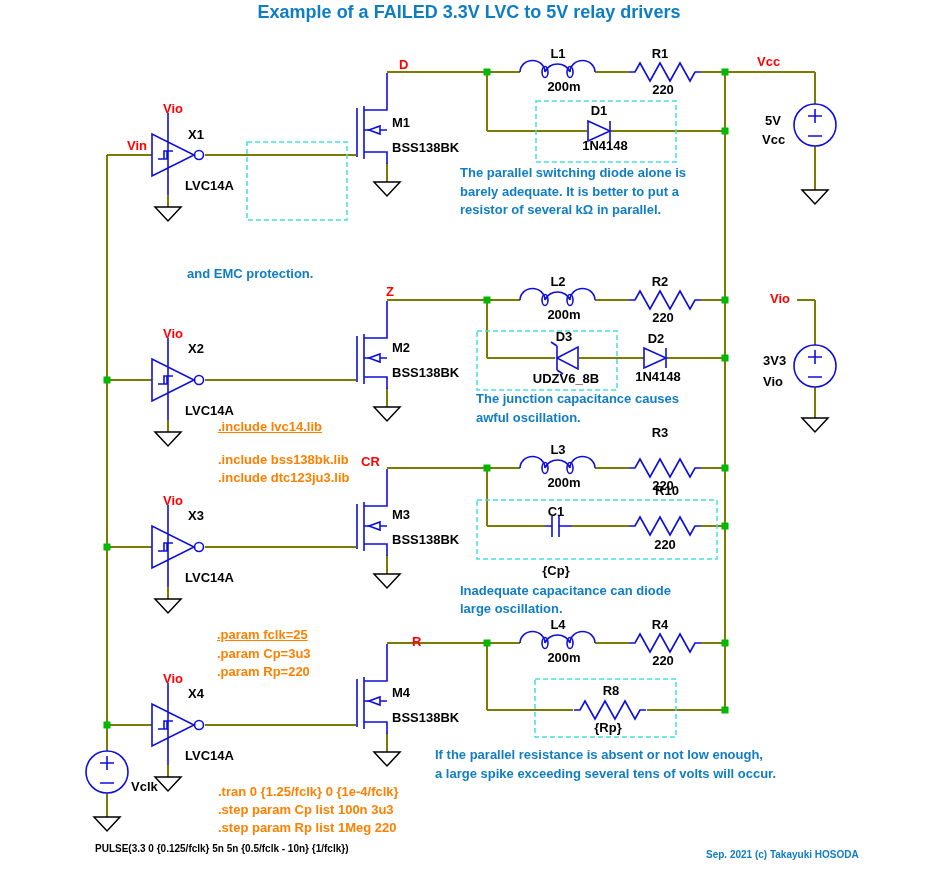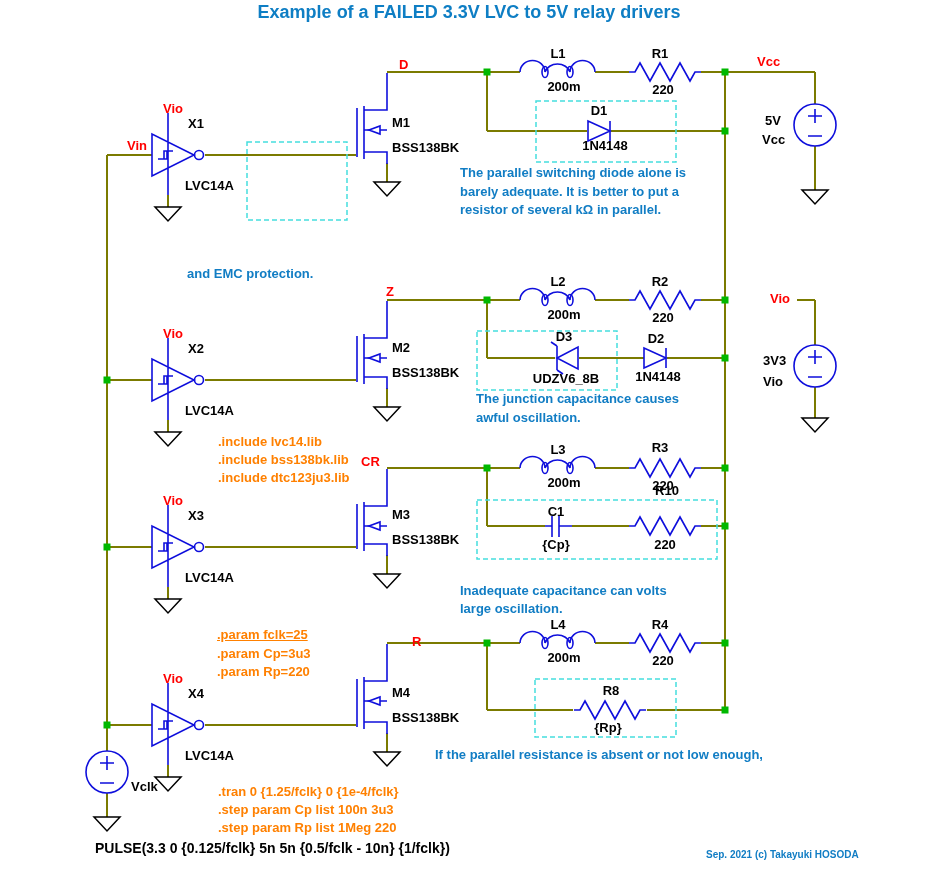--- a/index.html
+++ b/index.html
@@ -7,21 +7,21 @@
           font-family:"Liberation Sans",sans-serif;}
   #schem{position:absolute;left:0;top:0;}
   .lbl{position:absolute;font:bold 13px "Liberation Sans",sans-serif;color:#000;
        white-space:nowrap;line-height:13px;}
   .c{transform:translateX(-50%);}
   .red{color:#ff0000;}
   .note{color:#117dc4;}
   .orange{color:#ff8000;}
   .title{font-size:18px;color:#0e7ec4;}
   .tiny{font-size:10px;color:#117dc4;}
-  .pulse{font-size:14px;}
+  .pulse{font-size:10px;}
 </style>
 </head>
 <body>
 
 <div id="canvas">
 
 <svg id="schem" width="938" height="870" viewBox="0 0 938 870">
 
   <g stroke="#7b7b00" stroke-width="2" fill="none">
     <path d="M107 155 H152 M107 155 V751 M107 380 H152 M107 547 H152 M107 725 H152 M107 793 V817"></path>
@@ -174,21 +174,21 @@
 
 <div class="lbl red" style="left:127px;top:139px;">Vin</div>
 <div class="lbl red" style="left:399px;top:58px;">D</div>
 <div class="lbl red" style="left:386px;top:285px;">Z</div>
 <div class="lbl red" style="left:361px;top:455px;">CR</div>
 <div class="lbl red" style="left:412px;top:635px;">R</div>
 <div class="lbl red" style="left:757px;top:55px;">Vcc</div>
 <div class="lbl red" style="left:770px;top:292px;">Vio</div>
 
 <div class="lbl red" style="left:163px;top:102px;">Vio</div>
-<div class="lbl" style="left:188px;top:117px;">X1</div>
+<div class="lbl" style="left:188px;top:128px;">X1</div>
 <div class="lbl" style="left:185px;top:179px;">LVC14A</div>
 <div class="lbl red" style="left:163px;top:327px;">Vio</div>
 <div class="lbl" style="left:188px;top:342px;">X2</div>
 <div class="lbl" style="left:185px;top:404px;">LVC14A</div>
 <div class="lbl red" style="left:163px;top:494px;">Vio</div>
 <div class="lbl" style="left:188px;top:509px;">X3</div>
 <div class="lbl" style="left:185px;top:571px;">LVC14A</div>
 <div class="lbl red" style="left:163px;top:672px;">Vio</div>
 <div class="lbl" style="left:188px;top:687px;">X4</div>
 <div class="lbl" style="left:185px;top:749px;">LVC14A</div>
@@ -205,57 +205,58 @@
 <div class="lbl c" style="left:558px;top:47px;">L1</div>
 <div class="lbl c" style="left:564px;top:80px;">200m</div>
 <div class="lbl c" style="left:660px;top:47px;">R1</div>
 <div class="lbl c" style="left:663px;top:83px;">220</div>
 <div class="lbl c" style="left:558px;top:275px;">L2</div>
 <div class="lbl c" style="left:564px;top:308px;">200m</div>
 <div class="lbl c" style="left:660px;top:275px;">R2</div>
 <div class="lbl c" style="left:663px;top:311px;">220</div>
 <div class="lbl c" style="left:558px;top:443px;">L3</div>
 <div class="lbl c" style="left:564px;top:476px;">200m</div>
-<div class="lbl c" style="left:660px;top:441px;">R3</div>
+<div class="lbl c" style="left:660px;top:426px;">R3</div>
 <div class="lbl c" style="left:663px;top:479px;">220</div>
 <div class="lbl c" style="left:558px;top:618px;">L4</div>
 <div class="lbl c" style="left:564px;top:651px;">200m</div>
 <div class="lbl c" style="left:660px;top:618px;">R4</div>
 <div class="lbl c" style="left:663px;top:654px;">220</div>
 
 <div class="lbl c" style="left:599px;top:104px;">D1</div>
 <div class="lbl c" style="left:605px;top:139px;">1N4148</div>
 <div class="lbl c" style="left:564px;top:330px;">D3</div>
 <div class="lbl c" style="left:566px;top:372px;">UDZV6_8B</div>
 <div class="lbl c" style="left:656px;top:332px;">D2</div>
 <div class="lbl c" style="left:658px;top:370px;">1N4148</div>
 <div class="lbl c" style="left:556px;top:505px;">C1</div>
-<div class="lbl c" style="left:556px;top:538px;">{Cp}</div>
+<div class="lbl c" style="left:556px;top:564px;">{Cp}</div>
 <div class="lbl c" style="left:667px;top:484px;">R10</div>
 <div class="lbl c" style="left:665px;top:538px;">220</div>
 <div class="lbl c" style="left:611px;top:684px;">R8</div>
 <div class="lbl c" style="left:608px;top:721px;">{Rp}</div>
 
 <div class="lbl" style="left:765px;top:114px;">5V</div>
 <div class="lbl" style="left:762px;top:133px;">Vcc</div>
 <div class="lbl" style="left:763px;top:354px;">3V3</div>
 <div class="lbl" style="left:763px;top:375px;">Vio</div>
 <div class="lbl" style="left:131px;top:780px;">Vclk</div>
 
 <div class="lbl note" style="left:460px;top:166px;">The parallel switching diode alone is</div>
 <div class="lbl note" style="left:460px;top:185px;">barely adequate. It is better to put a</div>
 <div class="lbl note" style="left:460px;top:203px;">resistor of several kΩ in parallel.</div>
 <div class="lbl note" style="left:187px;top:267px;">and EMC protection.</div>
 <div class="lbl note" style="left:476px;top:392px;">The junction capacitance causes</div>
 <div class="lbl note" style="left:476px;top:411px;">awful oscillation.</div>
-<div class="lbl note" style="left:460px;top:584px;">Inadequate capacitance can volts</div>
+<div class="lbl note" style="left:460px;top:584px;">Inadequate capacitance can diode</div>
 <div class="lbl note" style="left:460px;top:602px;">large oscillation.</div>
 <div class="lbl note" style="left:435px;top:748px;">If the parallel resistance is absent or not low enough,</div>
-
-<div class="lbl orange" style="left:218px;top:435px;">.include lvc14.lib</div>
+<div class="lbl note" style="left:435px;top:767px;">a large spike exceeding several tens of volts will occur.</div>
+
+<div class="lbl orange" style="left:218px;top:420px;text-decoration:underline;">.include lvc14.lib</div>
 <div class="lbl orange" style="left:218px;top:453px;">.include bss138bk.lib</div>
 <div class="lbl orange" style="left:218px;top:471px;">.include dtc123ju3.lib</div>
 <div class="lbl orange" style="left:217px;top:628px;text-decoration:underline;">.param fclk=25</div>
 <div class="lbl orange" style="left:217px;top:647px;">.param Cp=3u3</div>
 <div class="lbl orange" style="left:217px;top:665px;">.param Rp=220</div>
 <div class="lbl orange" style="left:218px;top:785px;">.tran 0 {1.25/fclk} 0 {1e-4/fclk}</div>
 <div class="lbl orange" style="left:218px;top:803px;">.step param Cp list 100n 3u3</div>
 <div class="lbl orange" style="left:218px;top:821px;">.step param Rp list 1Meg 220</div>
 
 <div class="lbl pulse" style="left:95px;top:842px;">PULSE(3.3 0 {0.125/fclk} 5n 5n {0.5/fclk - 10n} {1/fclk})</div>

